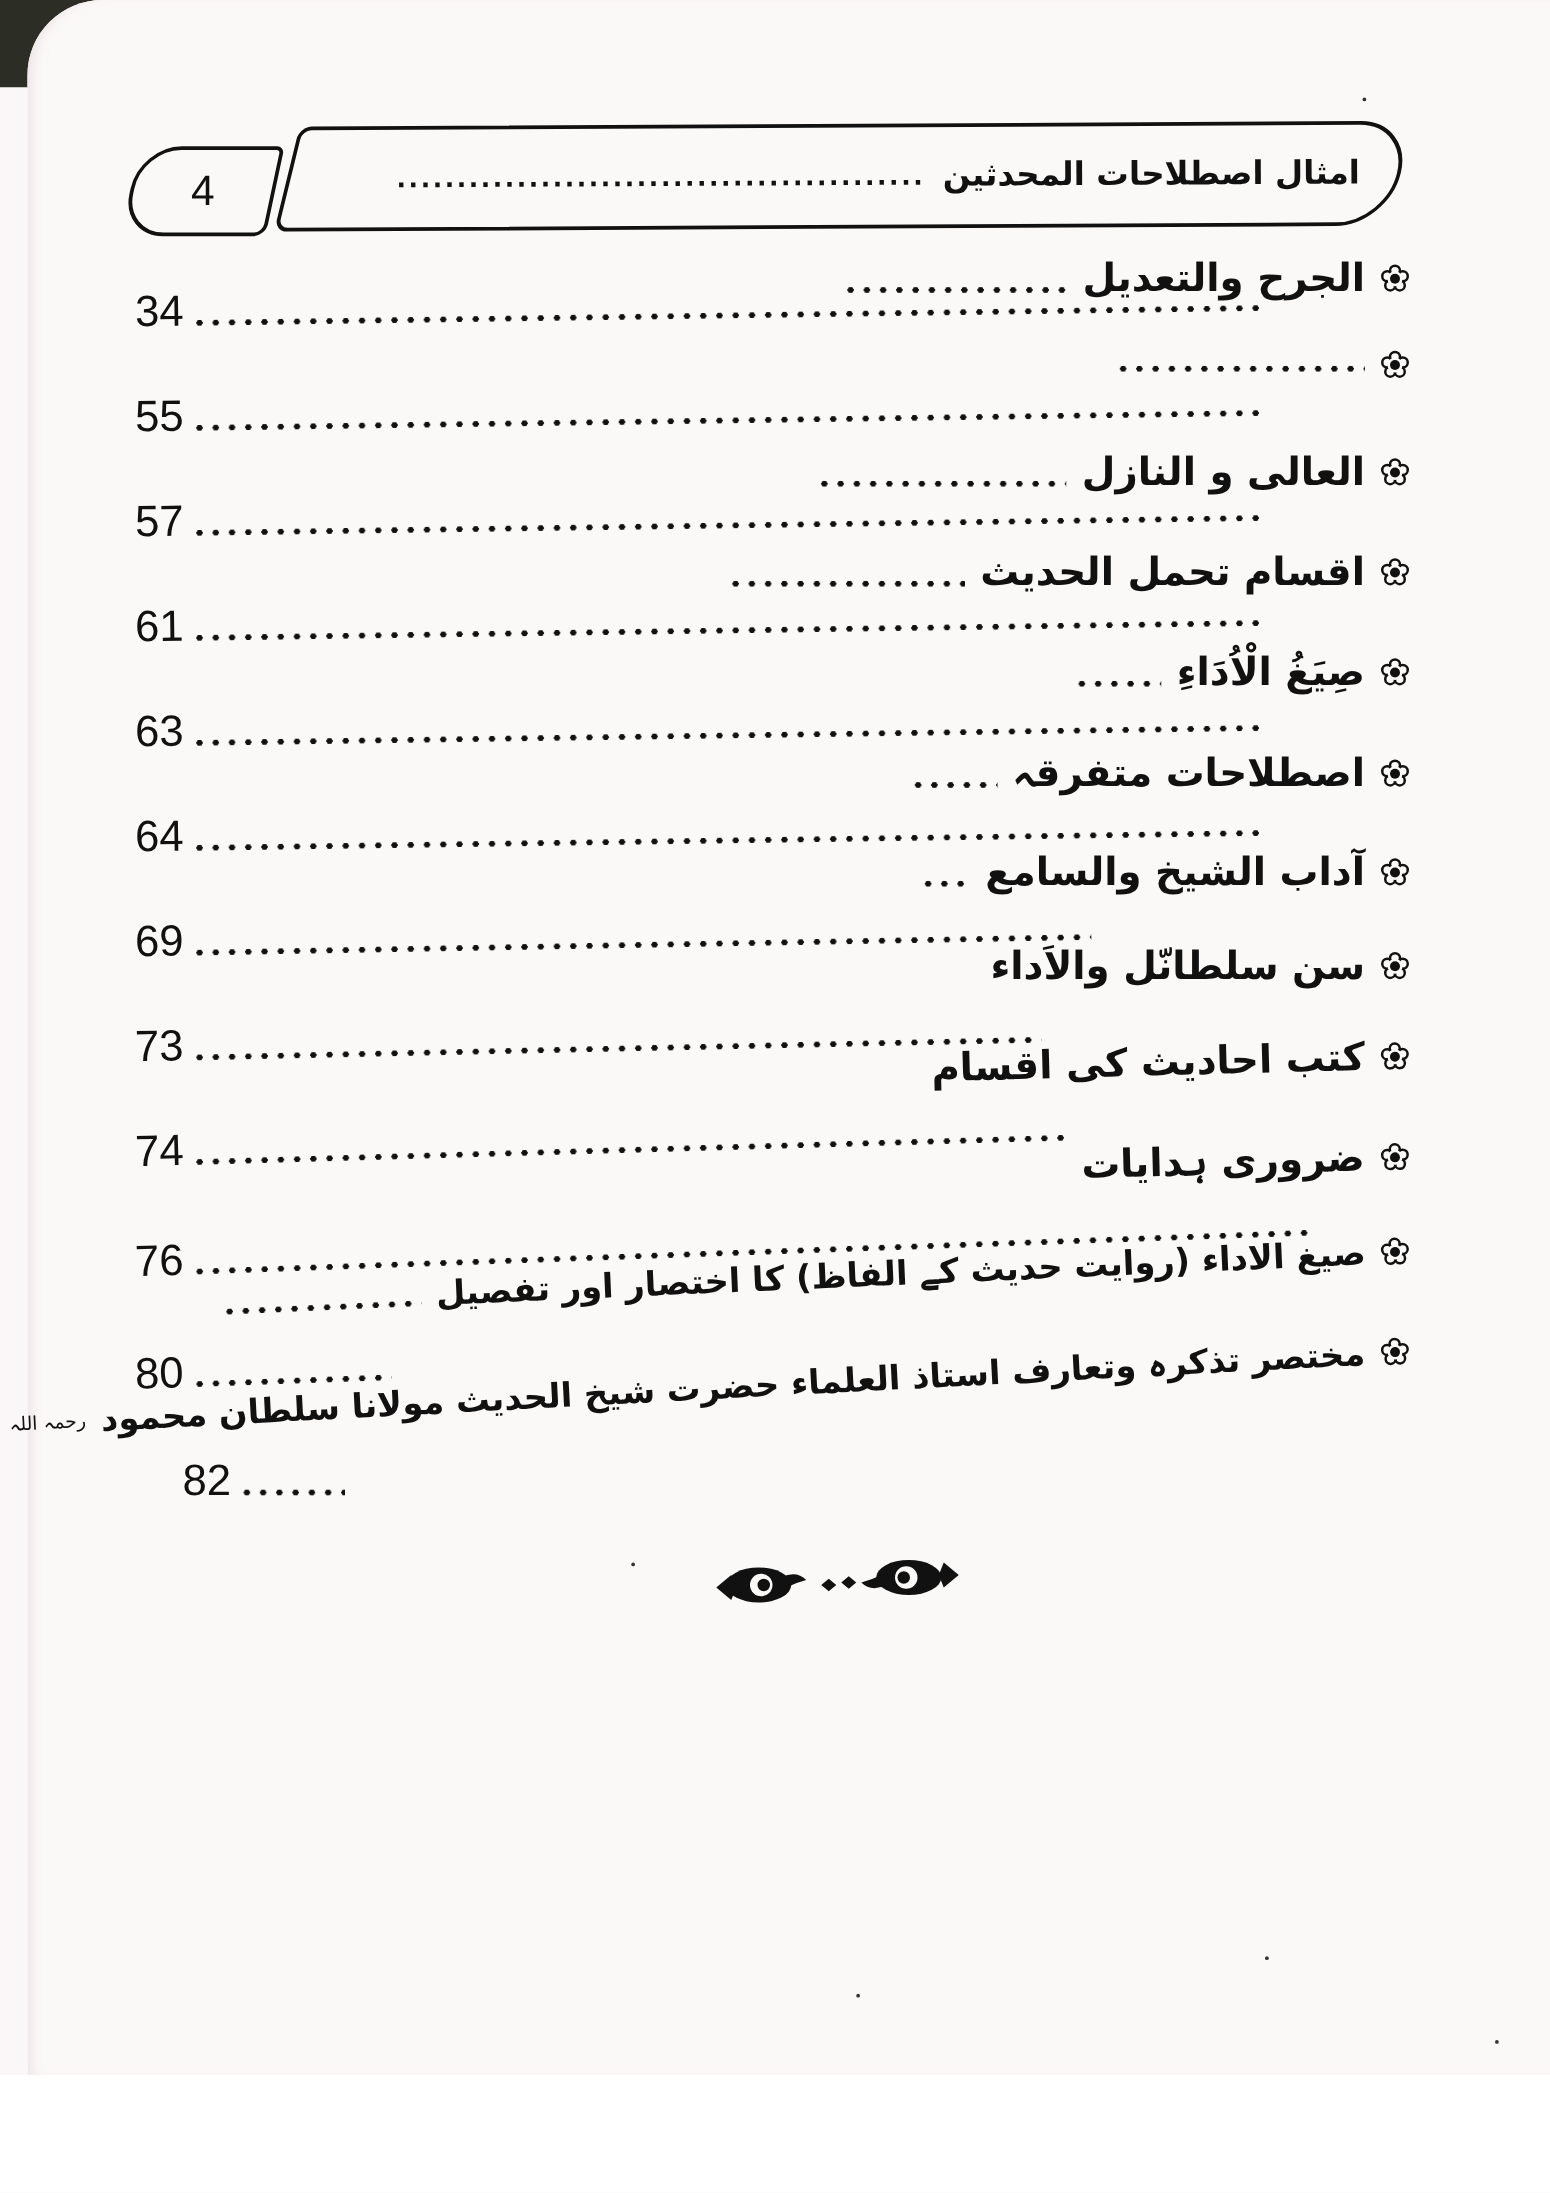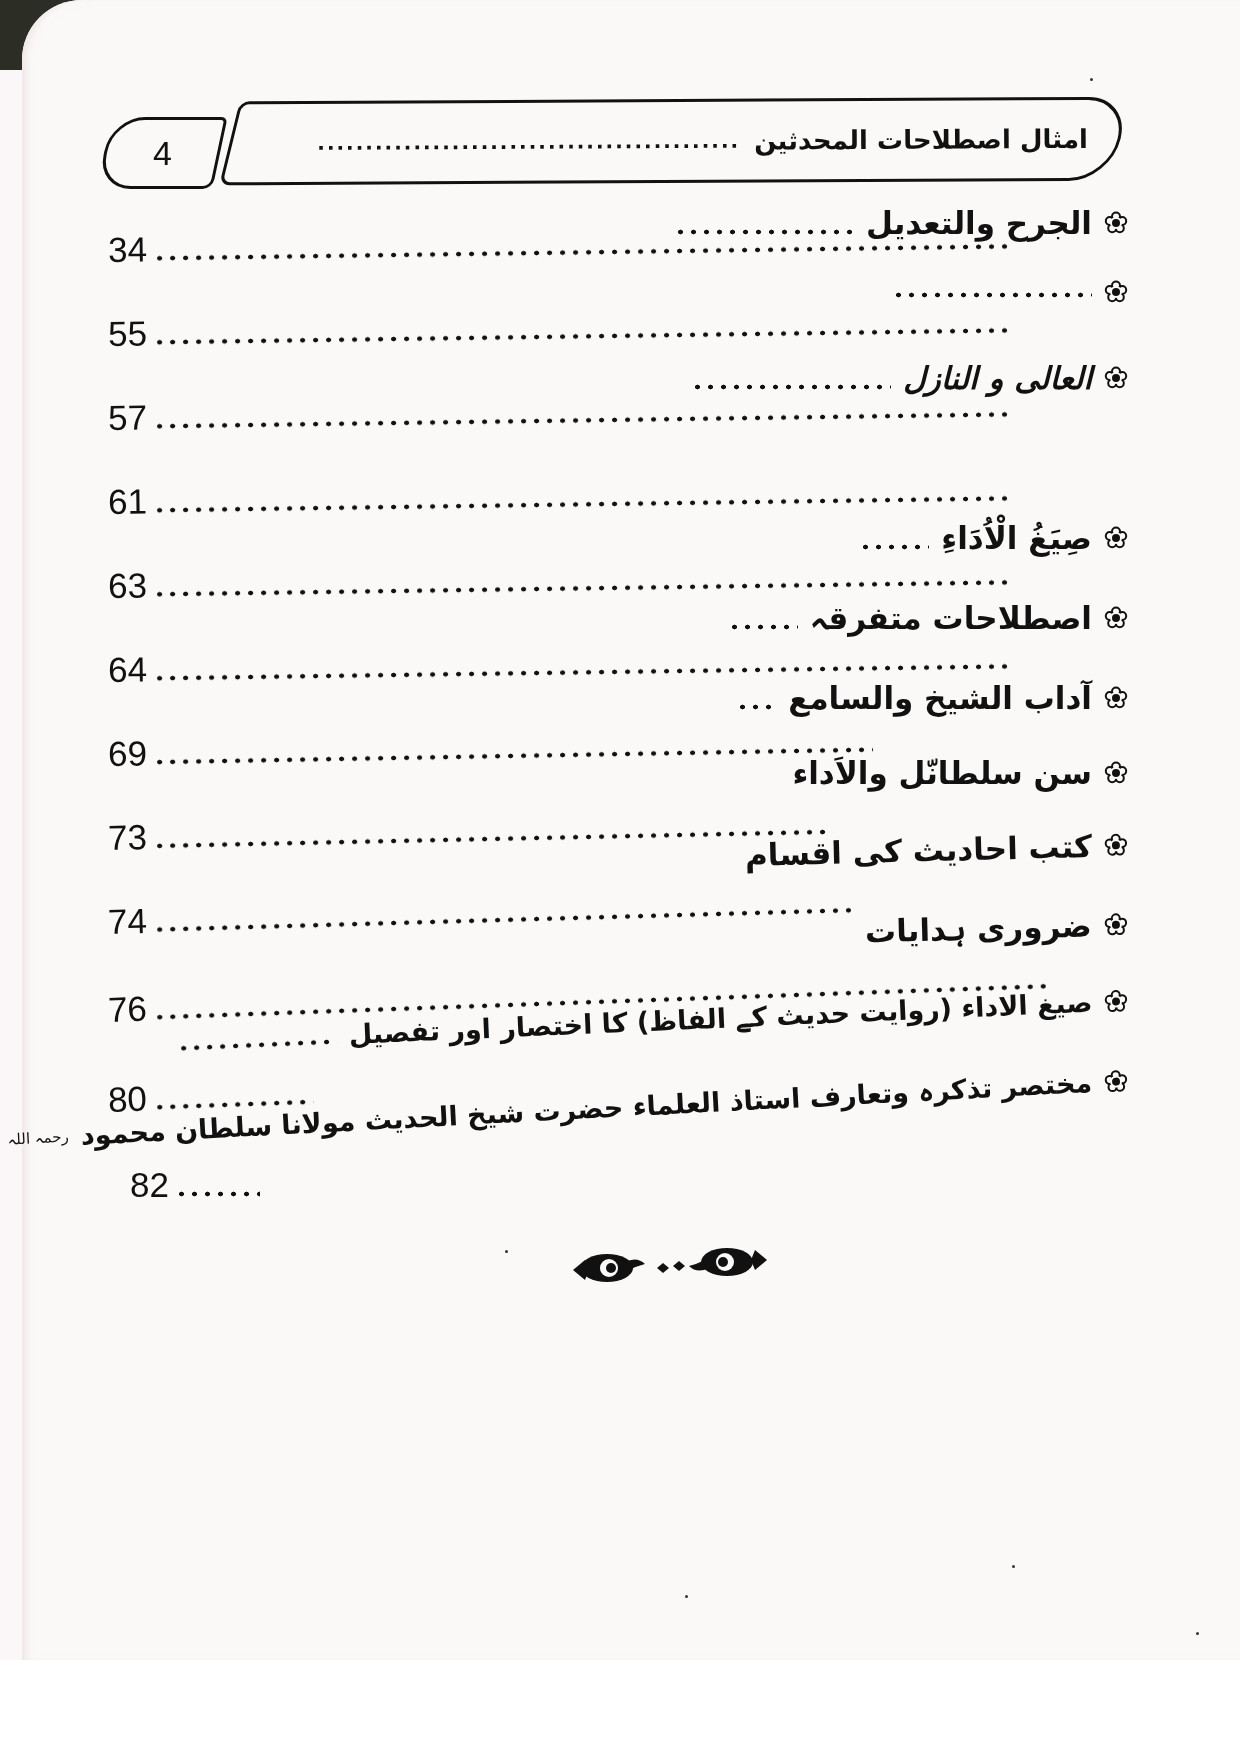--- a/index.html
+++ b/index.html
@@ -146,40 +146,55 @@
         <circle cx="12" cy="12" r="6" fill="#fbf9f8"></circle>
         <circle cx="12" cy="12" r="4" fill="#111"></circle>
       </svg>
     <span class="title-leader" style="width:200px"></span>
   </div>
   <div class="lead-row" style="top:314px; transform:rotate(-0.8deg);">
     <span class="page-num">55</span>
     <span class="leader" style="width:860px"></span>
   </div>
 
-  <div class="entry-title" style="top:360px;font-style:italic;">
+  <div class="entry-title" style="top:360px;">
     <svg class="bullet" viewBox="0 0 24 24">
         <g fill="none" stroke="#111" stroke-width="2">
           <circle cx="12" cy="5.5" r="4"></circle>
           <circle cx="18.2" cy="10" r="4"></circle>
           <circle cx="15.8" cy="17.3" r="4"></circle>
           <circle cx="8.2" cy="17.3" r="4"></circle>
           <circle cx="5.8" cy="10" r="4"></circle>
         </g>
         <circle cx="12" cy="12" r="6" fill="#fbf9f8"></circle>
         <circle cx="12" cy="12" r="4" fill="#111"></circle>
       </svg>
     <span class="title-text">العالی و النازل</span>
     <span class="title-leader" style="width:200px"></span>
   </div>
   <div class="lead-row" style="top:398px; transform:rotate(-0.8deg);">
     <span class="page-num">57</span>
     <span class="leader" style="width:860px"></span>
   </div>
 
+  <div class="entry-title" style="top:440px;">
+    <svg class="bullet" viewBox="0 0 24 24">
+        <g fill="none" stroke="#111" stroke-width="2">
+          <circle cx="12" cy="5.5" r="4"></circle>
+          <circle cx="18.2" cy="10" r="4"></circle>
+          <circle cx="15.8" cy="17.3" r="4"></circle>
+          <circle cx="8.2" cy="17.3" r="4"></circle>
+          <circle cx="5.8" cy="10" r="4"></circle>
+        </g>
+        <circle cx="12" cy="12" r="6" fill="#fbf9f8"></circle>
+        <circle cx="12" cy="12" r="4" fill="#111"></circle>
+      </svg>
+    <span class="title-text">اقسام تحمل الحدیث</span>
+    <span class="title-leader" style="width:190px"></span>
+  </div>
   <div class="lead-row" style="top:482px; transform:rotate(-0.8deg);">
     <span class="page-num">61</span>
     <span class="leader" style="width:860px"></span>
   </div>
 
   <div class="entry-title" style="top:520px;">
     <svg class="bullet" viewBox="0 0 24 24">
         <g fill="none" stroke="#111" stroke-width="2">
           <circle cx="12" cy="5.5" r="4"></circle>
           <circle cx="18.2" cy="10" r="4"></circle>
@@ -323,21 +338,21 @@
           <circle cx="15.8" cy="17.3" r="4"></circle>
           <circle cx="8.2" cy="17.3" r="4"></circle>
           <circle cx="5.8" cy="10" r="4"></circle>
         </g>
         <circle cx="12" cy="12" r="6" fill="#fbf9f8"></circle>
         <circle cx="12" cy="12" r="4" fill="#111"></circle>
       </svg>
     <span class="title-text small">مختصر تذکرہ وتعارف استاذ العلماء حضرت شیخ الحدیث مولانا سلطان محمود</span>
     <span class="honorific">رحمہ اللہ</span>
   </div>
-  <div class="lead-row" style="top:1165px; left:130px;">
+  <div class="lead-row" style="top:1165px; left:146px;">
     <span class="page-num">82</span>
     <span class="leader" style="width:85px"></span>
   </div>
 </div>
 
 <svg class="ornament" viewBox="0 0 210 50">
   <g fill="#111">
 
     <ellipse cx="42" cy="28" rx="26" ry="14"></ellipse>
     <circle cx="44" cy="28" r="9" fill="#fbf9f8"></circle>

